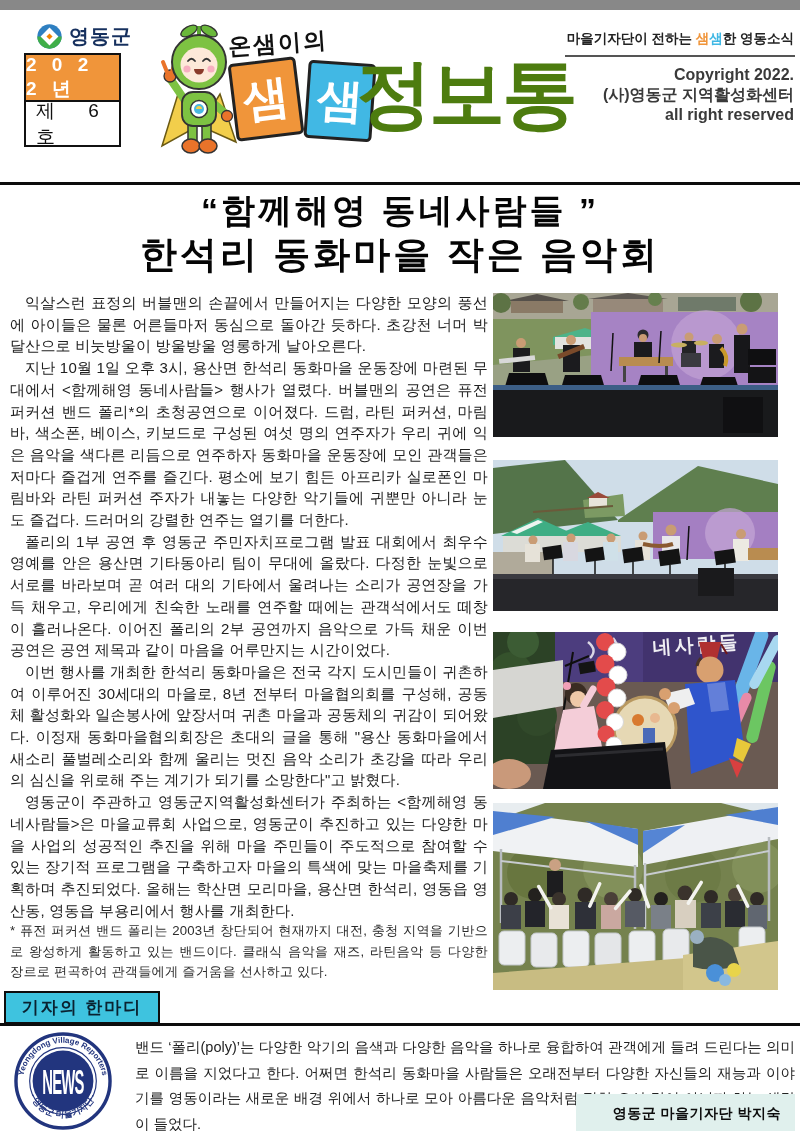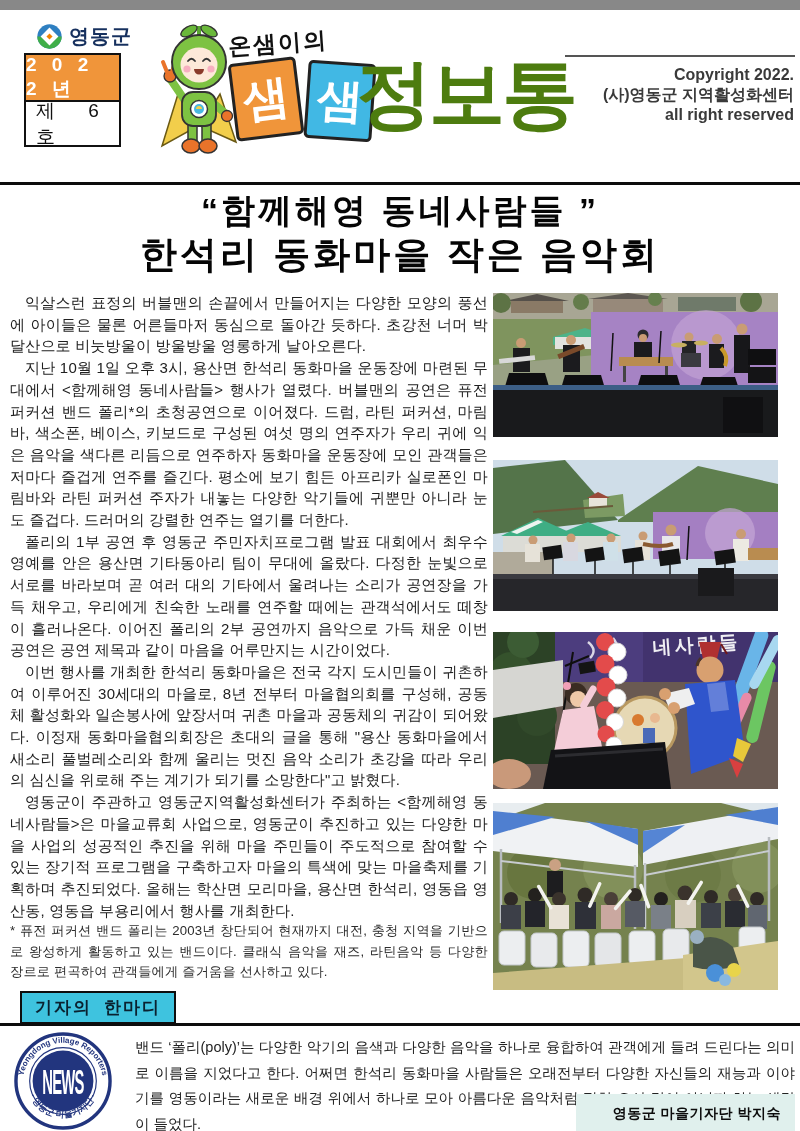--- a/index.html
+++ b/index.html
@@ -49,23 +49,23 @@
   .article-body { position:absolute; left:10px; top:282px; width:478px; font-size:15px; line-height:21.7px; text-align:justify; letter-spacing:0.2px; color:#202020; }
   .article-body p { margin:0; text-indent:15px; }
   .footnote { margin-top:13px; font-size:13.2px; line-height:20.5px; color:#2c2c2c; text-indent:0 !important; }
   
   .photo-col { position:absolute; left:493px; top:283px; width:285px; }
   .photo { width:285px; display:block; }
   .photo svg { display:block; width:285px; }
   .ph1 { margin-bottom:23px; } .ph2 { margin-bottom:21px; } .ph3 { margin-bottom:14px; }
   
   .reporter-badge {
-    position:absolute; left:20px; top:981px; width:156px; height:33px; box-sizing:border-box;
+    position:absolute; left:4px; top:981px; width:156px; height:33px; box-sizing:border-box;
     background:#3ec3df; border:2px solid #0e0e0e; color:#0a2230; font-weight:bold; font-size:17px;
-    display:flex; align-items:center; justify-content:center; letter-spacing:2px;font-family:Liberation Mono, monospace;
+    display:flex; align-items:center; justify-content:center; letter-spacing:2px;
   }
   .rule-bottom { position:absolute; left:0; top:1013px; width:800px; height:3px; background:#0c0c0c; }
   .stamp { position:absolute; left:14px; top:1022px; width:98px; height:98px; }
   .footer-note { position:absolute; left:135px; top:1025px; width:660px; font-size:14.5px; line-height:25.5px; text-align:justify; color:#222; }
   .byline {
     position:absolute; left:576px; top:1084px; width:219px; height:38px; box-sizing:border-box;
     background:#e0f0ed; color:#0d0d0d; font-weight:bold; font-size:14px;
     line-height:38px; text-align:right; padding-right:14px; letter-spacing:0.5px;
   }
 </style>
@@ -122,20 +122,21 @@
     <circle cx="29" cy="45" r="3.6" fill="#f7afc0"></circle>
     <circle cx="53" cy="45" r="3.6" fill="#f7afc0"></circle>
     <path d="M36,45 a5,5.5 0 0 0 10,0 Z" fill="#8a3a2a"></path>
   </svg>
 
   <div class="pre-title">온샘이의</div>
   <div class="tile tile1">샘</div>
   <div class="tile tile2">샘</div>
   <div class="title-rest">정보통</div>
 
+  <div class="tagline"><span>마을기자단이 전하는 </span><span class="acc1">샘</span><span class="acc2">샘</span><span>한 영동소식</span></div>
   <div class="tagline-rule"></div>
 
   <div class="copyright">
     <div>Copyright 2022.</div>
     <div>(사)영동군 지역활성화센터</div>
     <div>all right reserved</div>
   </div>
 
   <div class="rule-top"></div>
 

